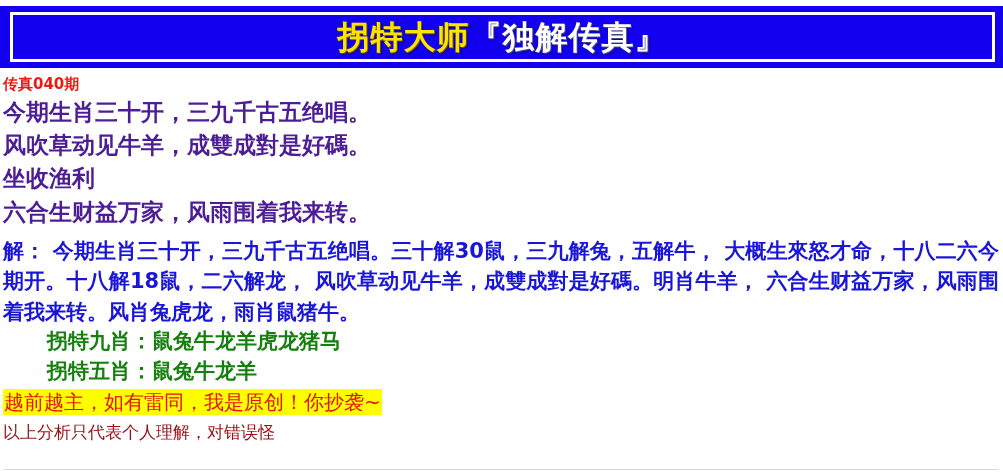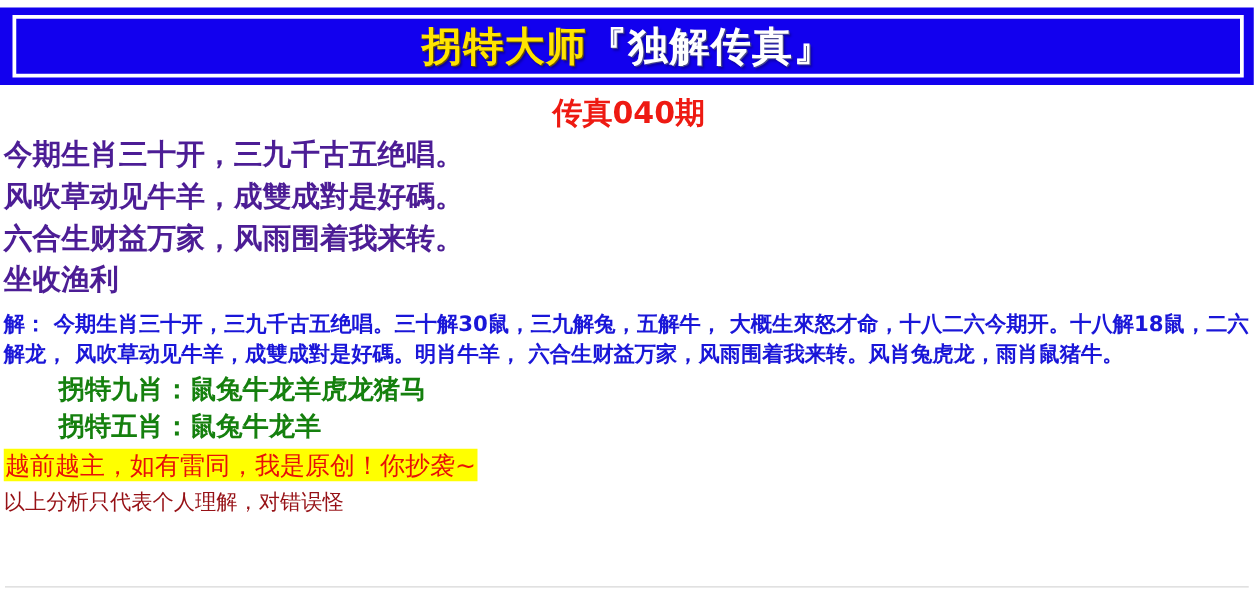--- a/index.html
+++ b/index.html
@@ -66,42 +66,41 @@
   .content {
     position: absolute;
     left: 0px;
     top: 72px;
     width: 1003px;
   }
 
   .issue-heading {
     color: #ee1a12;
     font-weight: bold;
-    font-size: 24px;
+    font-size: 15px;
     line-height: 1.35;
     padding: 2px 0 2px 3px;
-    text-align: center;
   }
 
   .poem {
     padding: 0 0 0 3px;
   }
   .poem-line {
     color: #4c1d95;
     font-weight: bold;
     font-size: 23px;
     line-height: 1.44;
     letter-spacing: 0px;
     white-space: nowrap;
   }
 
   .explain {
     color: #1a16d8;
     font-weight: bold;
-    font-size: 17px;
+    font-size: 21px;
     line-height: 1.45;
     padding: 7px 4px 0 3px;
     text-align: justify;
   }
 
   .green-line {
     color: #15800e;
     font-weight: bold;
     font-size: 21px;
     line-height: 1.42;
@@ -162,22 +161,22 @@
     </div>
   </div>
 
   <div class="content">
 
     <div class="issue-heading">传真040期</div>
 
     <div class="poem">
       <div class="poem-line">今期生肖三十开，三九千古五绝唱。</div>
       <div class="poem-line">风吹草动见牛羊，成雙成對是好碼。</div>
+      <div class="poem-line">坐收渔利</div>
       <div class="poem-line">六合生财益万家，风雨围着我来转。</div>
-      <div class="poem-line">坐收渔利</div>
     </div>
 
     <div class="explain">解：  今期生肖三十开，三九千古五绝唱。三十解30鼠，三九解兔，五解牛，  大概生來怒才命，十八二六今期开。十八解18鼠，二六解龙，  风吹草动见牛羊，成雙成對是好碼。明肖牛羊，  六合生财益万家，风雨围着我来转。风肖兔虎龙，雨肖鼠猪牛。</div>
 
     <div class="green-line">
       <span class="gl-label">拐特九肖：</span><span>鼠兔牛龙羊虎龙猪马</span>
     </div>
     <div class="green-line">
       <span class="gl-label">拐特五肖：</span><span>鼠兔牛龙羊</span>
     </div>

